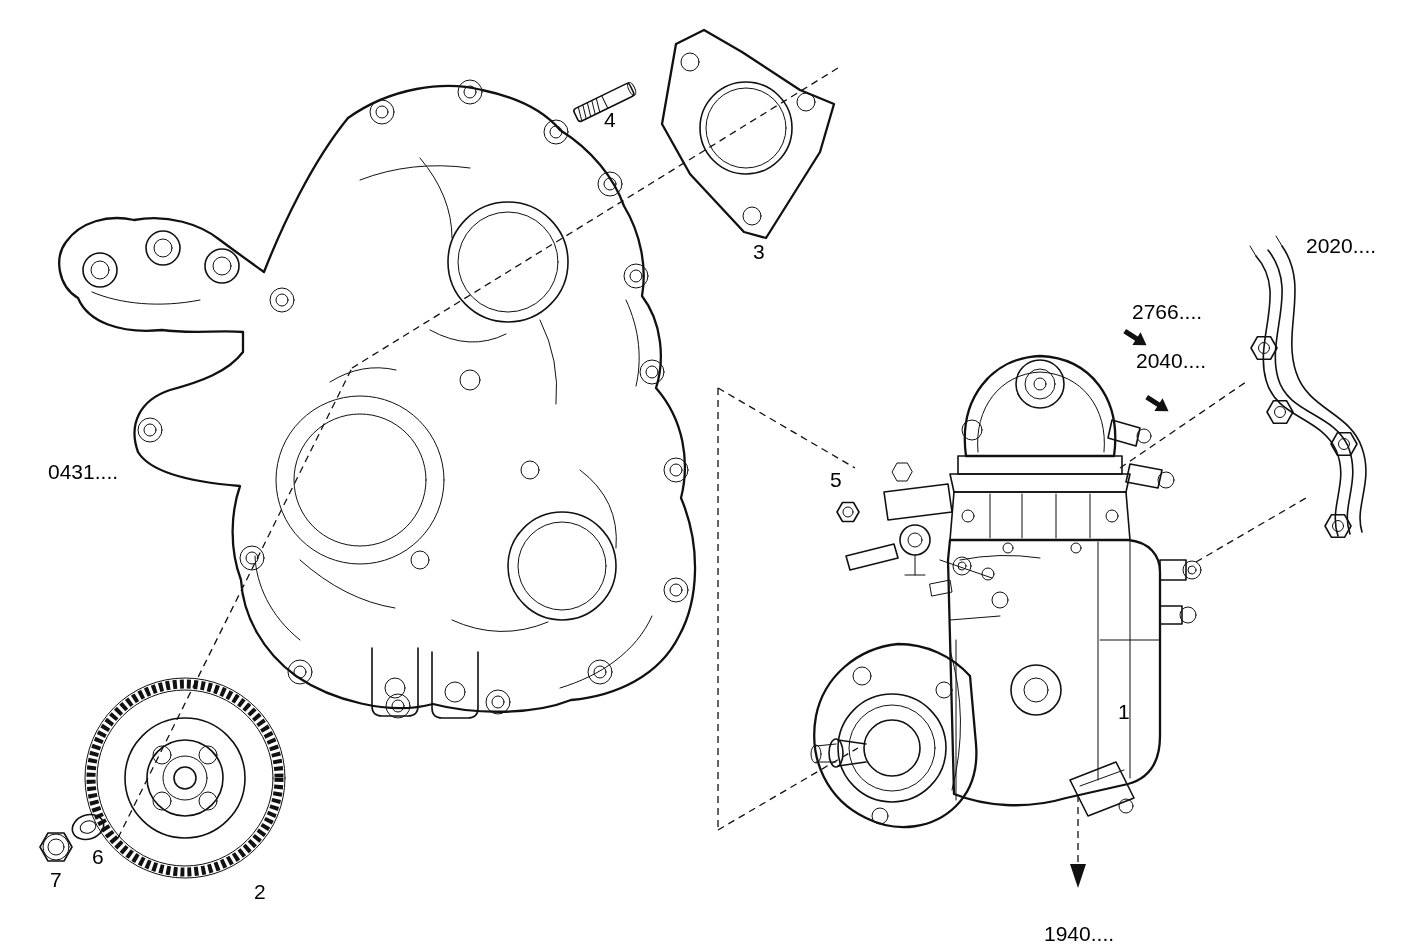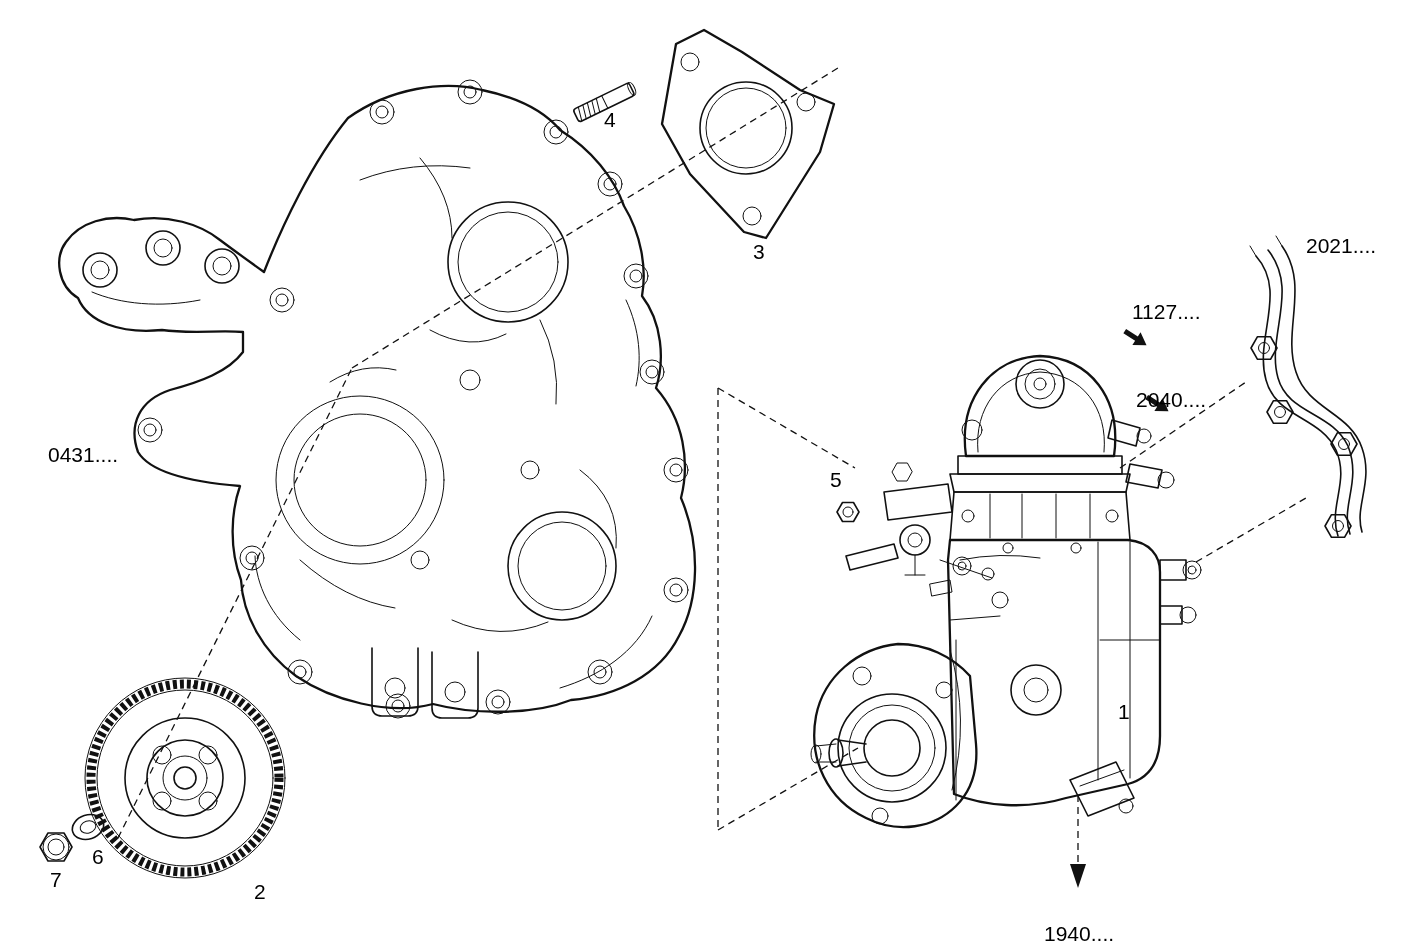--- a/index.html
+++ b/index.html
@@ -290,19 +290,19 @@
   </svg>
 
   <div class="lbl" style="left:604px;top:108px">4</div>
   <div class="lbl" style="left:753px;top:240px">3</div>
   <div class="lbl" style="left:830px;top:468px">5</div>
   <div class="lbl" style="left:1118px;top:700px">1</div>
   <div class="lbl" style="left:254px;top:880px">2</div>
   <div class="lbl" style="left:92px;top:845px">6</div>
   <div class="lbl" style="left:50px;top:868px">7</div>
 
-  <div class="lbl" style="left:48px;top:443px">0431....</div>
-  <div class="lbl" style="left:1132px;top:300px">1127....</div>
-  <div class="lbl" style="left:1136px;top:388px">2040....</div>
-  <div class="lbl" style="left:1306px;top:234px">2021....</div>
+  <div class="lbl" style="left:48px;top:460px">0431....</div>
+  <div class="lbl" style="left:1132px;top:300px">2766....</div>
+  <div class="lbl" style="left:1136px;top:349px">2040....</div>
+  <div class="lbl" style="left:1306px;top:234px">2020....</div>
   <div class="lbl" style="left:1044px;top:922px">1940....</div>
 
 </div>
 
 </body></html>

